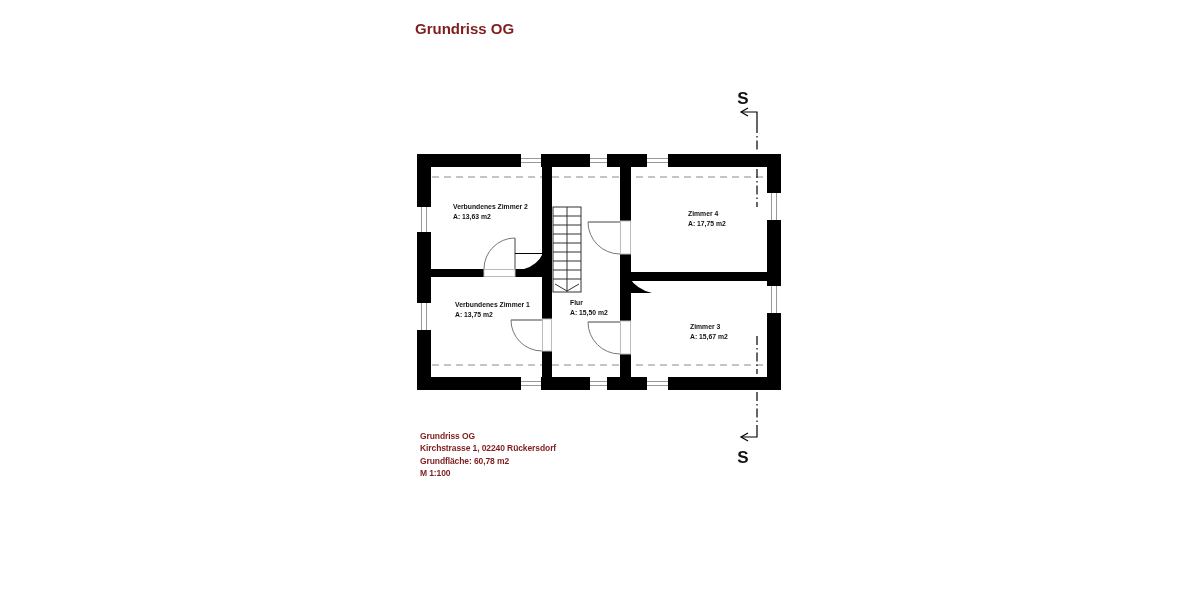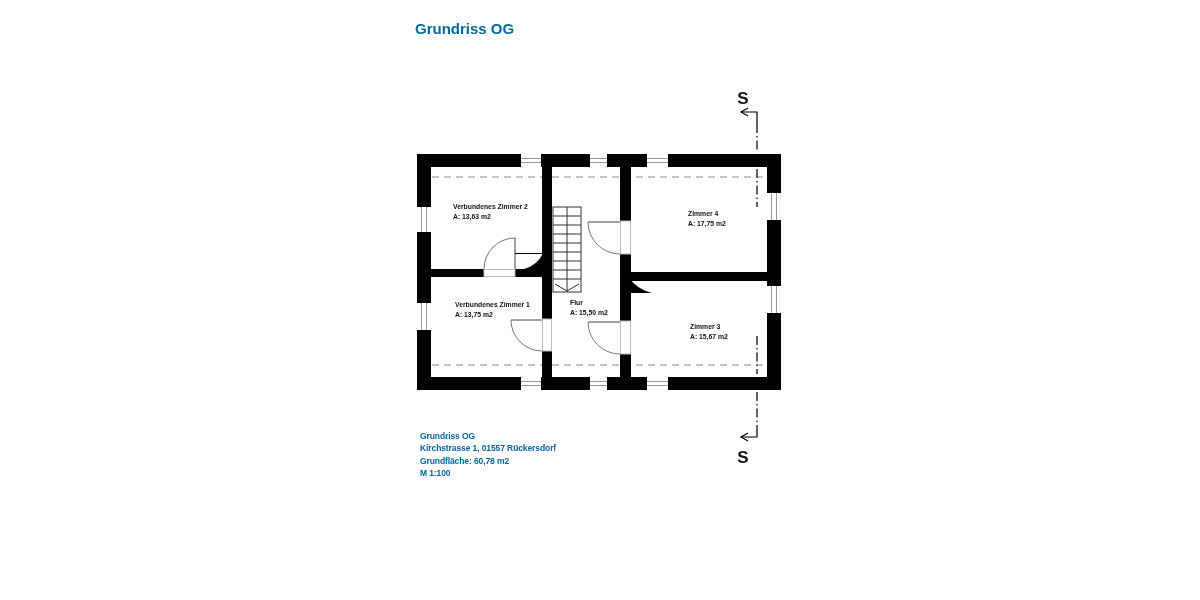--- a/index.html
+++ b/index.html
@@ -1,17 +1,17 @@
 <!DOCTYPE html>
 <html><head>
 <meta charset="utf-8">
 <style>
   html,body{margin:0;padding:0;background:#fff;}
   .page{position:relative;width:1200px;height:492px;background:#ffffff;overflow:hidden;
-        font-family:"Liberation Sans",sans-serif;color:#0369a1;}
+        font-family:"Liberation Sans",sans-serif;color:#7f1d1d;}
   .title{position:absolute;left:415px;top:20px;font-size:15px;font-weight:700;letter-spacing:0;}
   .footer{position:absolute;left:420px;top:430px;font-size:8.5px;font-weight:700;line-height:12.3px;letter-spacing:-0.1px;}
   svg{position:absolute;left:0;top:0;}
   svg text{font-family:"Liberation Sans",sans-serif;fill:#111;}
   .room-label{font-size:6.8px;font-weight:700;}
   .section-letter{font-size:17px;font-weight:700;text-anchor:middle;}
   .scale-num{font-size:6.5px;font-weight:700;text-anchor:middle;}
 </style>
 </head>
 <body>
@@ -196,18 +196,18 @@
     </g>
 
     <g stroke="#999" fill="none" stroke-width="1">
       <circle cx="430" cy="559" r="13"></circle>
       <line x1="430" y1="559" x2="423.5" y2="547.5"></line>
     </g>
   </svg>
 
   <div class="footer">
     <div>Grundriss OG</div>
-    <div>Kirchstrasse 1, 01557 Rückersdorf</div>
+    <div>Kirchstrasse 1, 02240 Rückersdorf</div>
     <div>Grundfläche: 60,78 m2</div>
     <div>M 1:100</div>
   </div>
 
 </div>
 
 </body></html>

